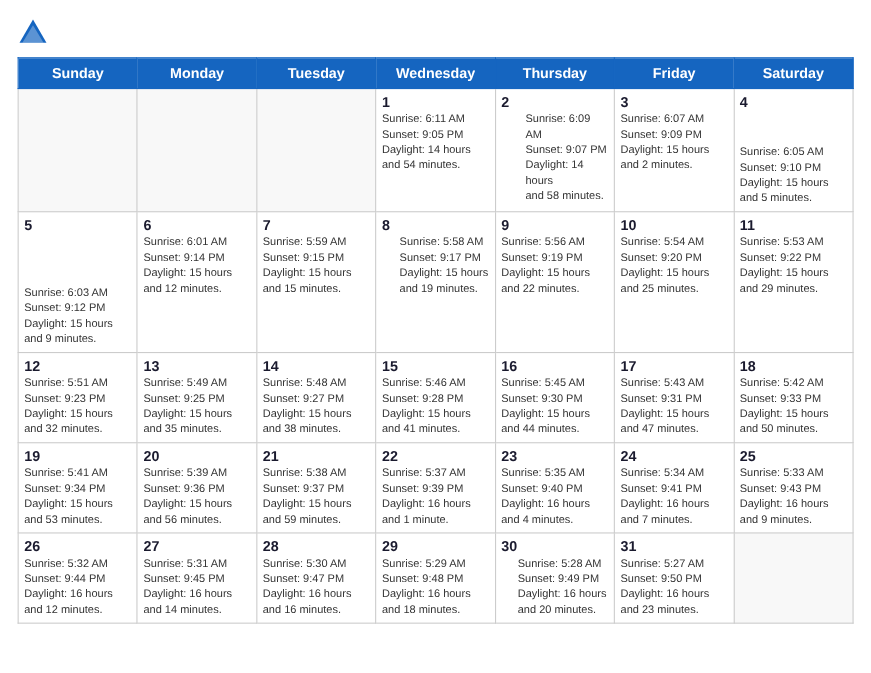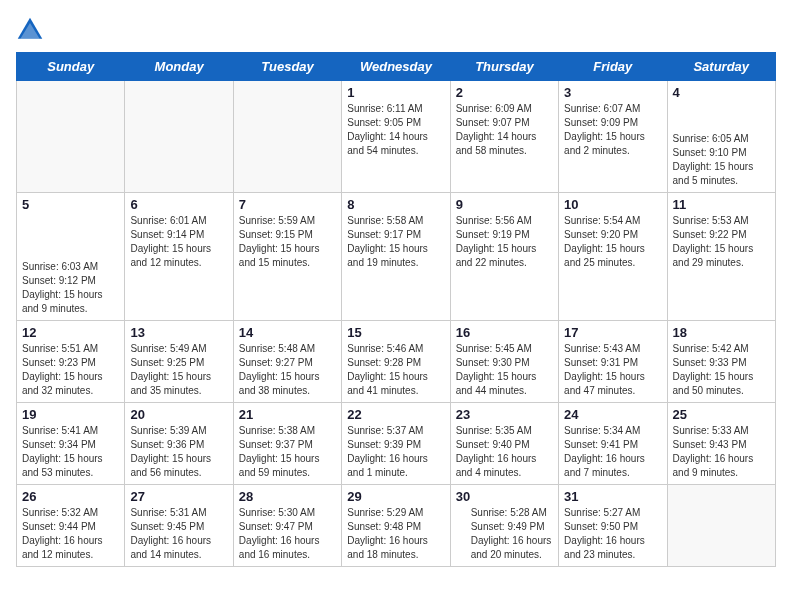--- a/index.html
+++ b/index.html
@@ -50,21 +50,20 @@
       table-layout: fixed;
     }
     th {
       background-color: #1565c0;
       color: #fff;
       text-align: center;
       padding: 6px 4px;
       font-size: 13px;
       font-weight: bold;
       border: 1px solid #1565c0;
-      font-style: italic;
     }
     td {
       border: 1px solid #ccc;
       vertical-align: top;
       padding: 4px 5px;
       min-height: 70px;
       height: 80px;
       background: #fff;
     }
     td.empty {
@@ -121,21 +120,21 @@
         <td class="empty"></td>
         <td>
           <div class="day-num">1</div>
           <div class="day-info" style="white-space: pre-line;">Sunrise: 6:11 AM
 Sunset: 9:05 PM
 Daylight: 14 hours
 and 54 minutes.</div>
         </td>
         <td>
           <div class="day-num">2</div>
-          <div class="day-info" style="white-space: pre-line;">Sunrise: 6:09 AM
+          <div class="day-info" style="white-space: pre-line; margin-left: 22px;">Sunrise: 6:09 AM
 Sunset: 9:07 PM
 Daylight: 14 hours
 and 58 minutes.</div>
         </td>
         <td>
           <div class="day-num">3</div>
           <div class="day-info" style="white-space: pre-line;">Sunrise: 6:07 AM
 Sunset: 9:09 PM
 Daylight: 15 hours
 and 2 minutes.</div>
@@ -165,21 +164,21 @@
         </td>
         <td>
           <div class="day-num">7</div>
           <div class="day-info" style="white-space: pre-line;">Sunrise: 5:59 AM
 Sunset: 9:15 PM
 Daylight: 15 hours
 and 15 minutes.</div>
         </td>
         <td>
           <div class="day-num">8</div>
-          <div class="day-info" style="white-space: pre-line;">Sunrise: 5:58 AM
+          <div class="day-info" style="white-space: pre-line; margin-left: 16px;">Sunrise: 5:58 AM
 Sunset: 9:17 PM
 Daylight: 15 hours
 and 19 minutes.</div>
         </td>
         <td>
           <div class="day-num">9</div>
           <div class="day-info" style="white-space: pre-line;">Sunrise: 5:56 AM
 Sunset: 9:19 PM
 Daylight: 15 hours
 and 22 minutes.</div>

